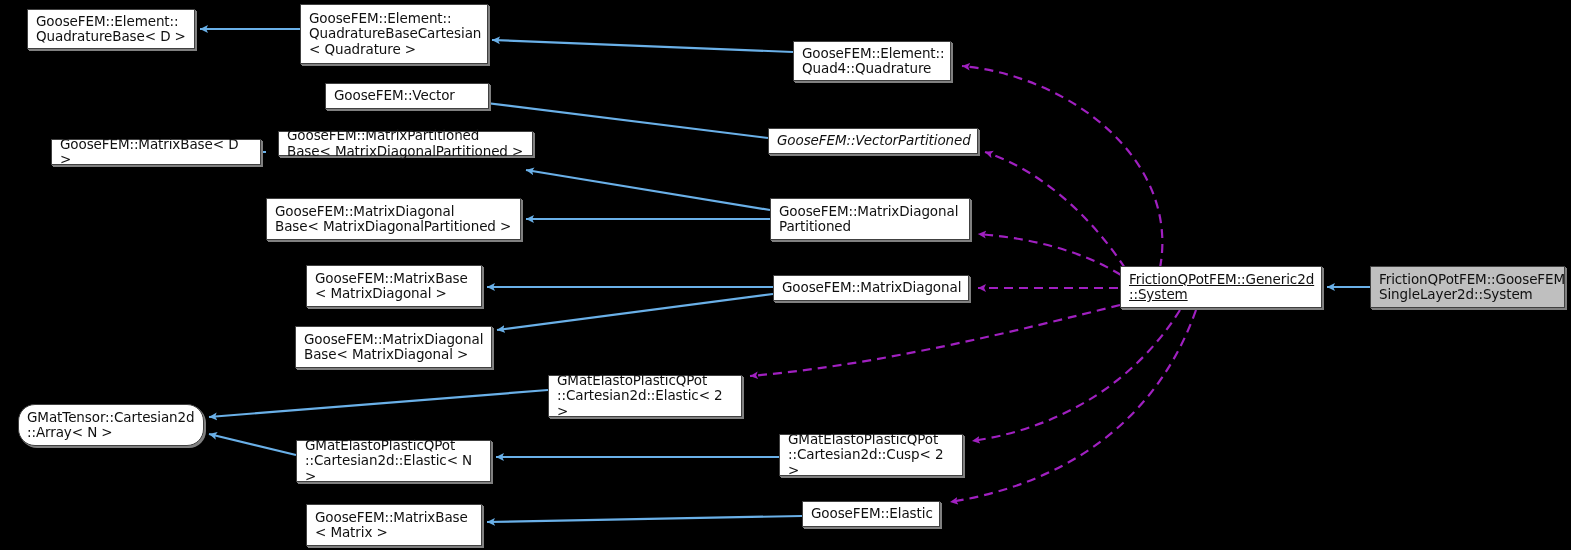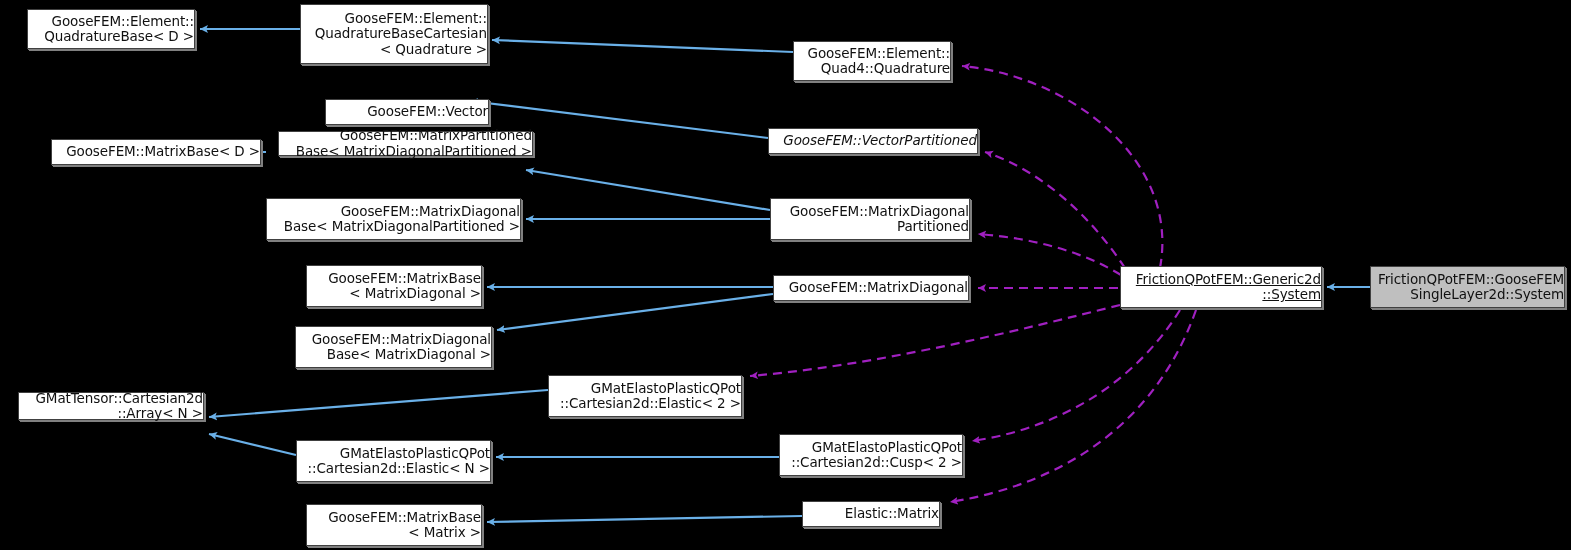--- a/index.html
+++ b/index.html
@@ -26,27 +26,27 @@
   }
   .node {
     position: absolute;
     box-sizing: border-box;
     background: #ffffff;
     border: 1px solid #404040;
     box-shadow: 1px 1px 0 0 #808080, 2px 2px 0 0 #808080;
     display: flex;
     align-items: center;
     justify-content: center;
-    text-align: right;
+    text-align: left;
     color: #101010;
     font-size: 13.5px;
     line-height: 15.5px;
     letter-spacing: -0.1px;
     white-space: pre-line;
-    padding: 0 0;
+    padding: 0 8px;
   }
   .node.highlight {
     background: #bfbfbf;
   }
   .node .lbl {
     display: block;
     width: 100%;
   }
 </style>
 </head>
@@ -88,44 +88,44 @@
   </svg>
 
   <div id="node-layer">
       <div class="node" style="left: 27px; top: 9px; width: 168px; height: 40px;"><span class="lbl">GooseFEM::Element::
 QuadratureBase&lt; D &gt;</span></div>
       <div class="node" style="left: 300px; top: 4px; width: 188px; height: 60px;"><span class="lbl">GooseFEM::Element::
 QuadratureBaseCartesian
 &lt; Quadrature &gt;</span></div>
       <div class="node" style="left: 793px; top: 41px; width: 158px; height: 40px;"><span class="lbl">GooseFEM::Element::
 Quad4::Quadrature</span></div>
-      <div class="node" style="left: 325px; top: 83px; width: 164px; height: 26px; margin-top: 16px;"><span class="lbl">GooseFEM::Vector</span></div>
+      <div class="node" style="left: 325px; top: 83px; width: 164px; height: 26px;"><span class="lbl">GooseFEM::Vector</span></div>
       <div class="node" style="left: 768px; top: 128px; width: 210px; height: 26px; font-style: italic;"><span class="lbl">GooseFEM::VectorPartitioned</span></div>
       <div class="node" style="left: 5px; top: 139px; width: 210px; height: 26px; margin-left: 46px;"><span class="lbl">GooseFEM::MatrixBase&lt; D &gt;</span></div>
       <div class="node" style="left: 278px; top: 131px; width: 255px; height: 25px;"><span class="lbl">GooseFEM::MatrixPartitioned
 Base&lt; MatrixDiagonalPartitioned &gt;</span></div>
       <div class="node" style="left: 266px; top: 198px; width: 255px; height: 42px;"><span class="lbl">GooseFEM::MatrixDiagonal
 Base&lt; MatrixDiagonalPartitioned &gt;</span></div>
       <div class="node" style="left: 770px; top: 198px; width: 200px; height: 42px;"><span class="lbl">GooseFEM::MatrixDiagonal
 Partitioned</span></div>
       <div class="node" style="left: 306px; top: 265px; width: 176px; height: 42px;"><span class="lbl">GooseFEM::MatrixBase
 &lt; MatrixDiagonal &gt;</span></div>
       <div class="node" style="left: 773px; top: 275px; width: 196px; height: 26px;"><span class="lbl">GooseFEM::MatrixDiagonal</span></div>
       <div class="node" style="left: 295px; top: 326px; width: 197px; height: 42px;"><span class="lbl">GooseFEM::MatrixDiagonal
 Base&lt; MatrixDiagonal &gt;</span></div>
       <div class="node" style="left: 1120px; top: 266px; width: 202px; height: 42px; text-decoration: underline;"><span class="lbl">FrictionQPotFEM::Generic2d
 ::System</span></div>
       <div class="node highlight" style="left: 1370px; top: 266px; width: 195px; height: 42px;"><span class="lbl">FrictionQPotFEM::GooseFEM
 SingleLayer2d::System</span></div>
       <div class="node" style="left: 548px; top: 375px; width: 194px; height: 42px;"><span class="lbl">GMatElastoPlasticQPot
 ::Cartesian2d::Elastic&lt; 2 &gt;</span></div>
-      <div class="node" style="left: 18px; top: 392px; width: 186px; height: 28px;"><span class="lbl">GMatTensor::Cartesian2d
+      <div class="node" style="left: 18px; top: 404px; width: 186px; height: 42px; border-radius: 17px;"><span class="lbl">GMatTensor::Cartesian2d
 ::Array&lt; N &gt;</span></div>
       <div class="node" style="left: 296px; top: 440px; width: 195px; height: 42px;"><span class="lbl">GMatElastoPlasticQPot
 ::Cartesian2d::Elastic&lt; N &gt;</span></div>
       <div class="node" style="left: 779px; top: 434px; width: 184px; height: 42px;"><span class="lbl">GMatElastoPlasticQPot
 ::Cartesian2d::Cusp&lt; 2 &gt;</span></div>
       <div class="node" style="left: 306px; top: 504px; width: 176px; height: 42px;"><span class="lbl">GooseFEM::MatrixBase
 &lt; Matrix &gt;</span></div>
-      <div class="node" style="left: 802px; top: 501px; width: 138px; height: 26px;"><span class="lbl">Elastic::Matrix</span></div>
+      <div class="node" style="left: 802px; top: 501px; width: 138px; height: 26px;"><span class="lbl">GooseFEM::Elastic</span></div>
     </div>
 
 </div>
 
 </body></html>

